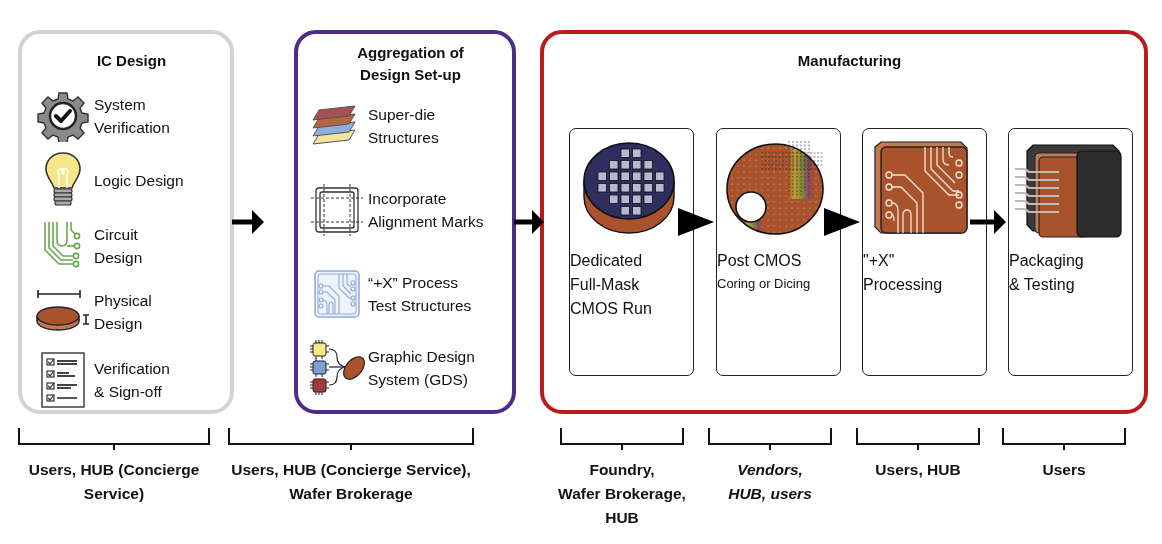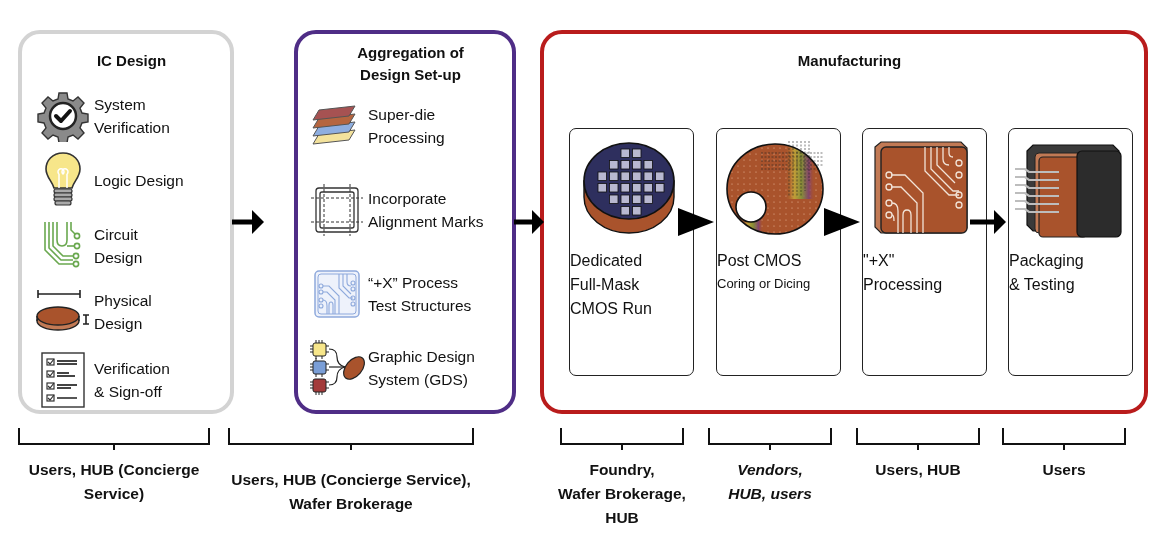--- a/index.html
+++ b/index.html
@@ -132,21 +132,21 @@
       <svg width="56" height="44" viewBox="0 0 56 44">
         <g stroke="#555" stroke-width="1">
           <path d="M10 30l36-4-6 10-36 4z" fill="#f3e29c"></path>
           <path d="M10 22l36-4-6 10-36 4z" fill="#8eaee0"></path>
           <path d="M10 14l36-4-6 10-36 4z" fill="#b5653f"></path>
           <path d="M10 6l36-4-6 10-36 4z" fill="#a65252"></path>
         </g>
       </svg>
     </div>
     <div class="label">Super-die
-Processing</div>
+Structures</div>
   </div>
 
   <div class="item" style="left:8px; top:146px">
     <div class="icon">
       <svg width="56" height="54" viewBox="0 0 56 54">
         <rect x="7" y="5" width="42" height="44" rx="3" fill="none" stroke="#333" stroke-width="1.3"></rect>
         <rect x="11" y="9" width="34" height="36" rx="2" fill="none" stroke="#333" stroke-width="1.3"></rect>
         <g stroke="#333" stroke-width="1" stroke-dasharray="3 2" fill="none">
           <path d="M2 15h52M2 39h52M15 1v52M41 1v52"></path>
         </g>
@@ -360,21 +360,21 @@
 
 <div id="brackets">
     <svg class="bracket" width="192" height="22" viewBox="0 0 192 22" style="left: 18px;">
       <path d="M1 0V16H191V0M96 16V22" stroke="#111" stroke-width="2" fill="none"></path>
     </svg>
     <div class="role" style="left: -2px; width: 232px; top: 458px;">Users, HUB (Concierge
 Service)</div>
     <svg class="bracket" width="246" height="22" viewBox="0 0 246 22" style="left: 228px;">
       <path d="M1 0V16H245V0M123 16V22" stroke="#111" stroke-width="2" fill="none"></path>
     </svg>
-    <div class="role" style="left: 208px; width: 286px; top: 468px;">Users, HUB (Concierge Service),
+    <div class="role" style="left: 208px; width: 286px; top: 458px;">Users, HUB (Concierge Service),
 Wafer Brokerage</div>
     <svg class="bracket" width="124" height="22" viewBox="0 0 124 22" style="left: 560px;">
       <path d="M1 0V16H123V0M62 16V22" stroke="#111" stroke-width="2" fill="none"></path>
     </svg>
     <div class="role" style="left: 540px; width: 164px; top: 458px;">Foundry,
 Wafer Brokerage,
 HUB</div>
     <svg class="bracket" width="124" height="22" viewBox="0 0 124 22" style="left: 708px;">
       <path d="M1 0V16H123V0M62 16V22" stroke="#111" stroke-width="2" fill="none"></path>
     </svg>

